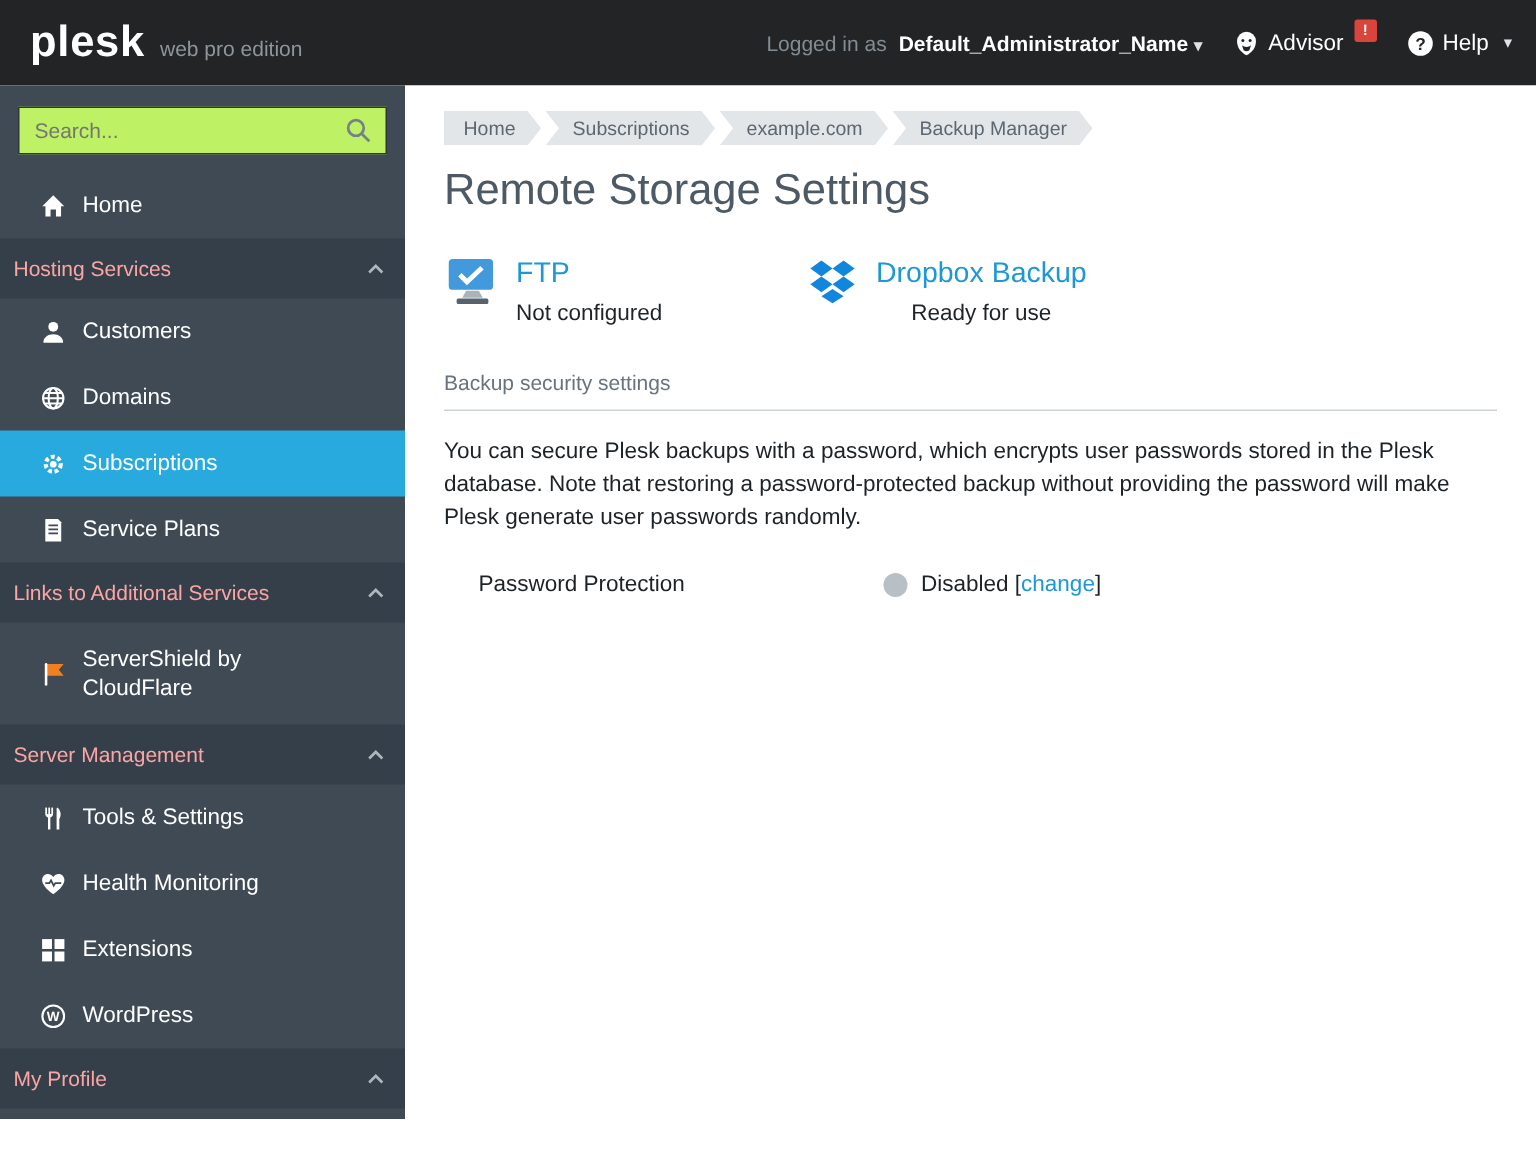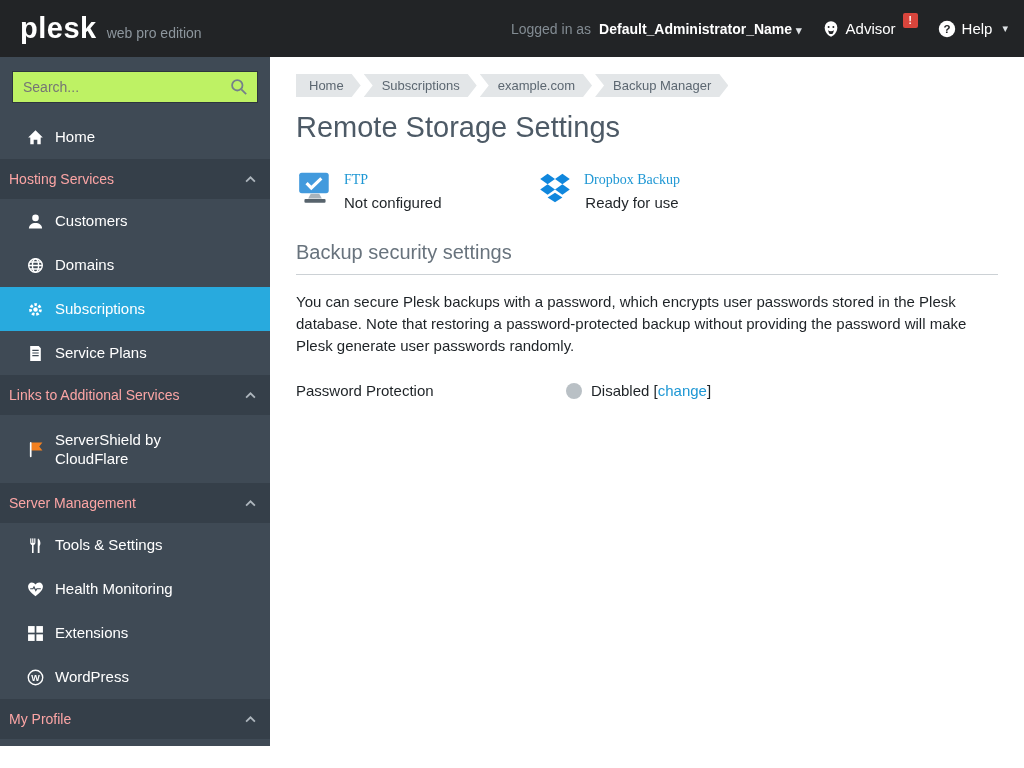--- a/index.html
+++ b/index.html
@@ -50,28 +50,28 @@
   .crumb { background: #e3e6e8; color: #5c6771; font-size: 13px; line-height: 23px;
            height: 23px; padding: 0 17px 0 18px; margin-right: 3px; cursor: pointer;
            clip-path: polygon(0 0, calc(100% - 9px) 0, 100% 50%, calc(100% - 9px) 100%, 0 100%, 9px 50%); }
   .crumb.first { padding-left: 13px;
            clip-path: polygon(0 0, calc(100% - 9px) 0, 100% 50%, calc(100% - 9px) 100%, 0 100%); }
   h1 { font-size: 29px; font-weight: 400; color: #4d5a66; margin: 14px 0 26px; }
 
   .storage-options { display: flex; }
   .option { width: 240px; display: flex; gap: 10px; align-items: flex-start; }
   .opt-icon { width: 38px; height: 38px; flex: none; cursor: pointer; }
-  .opt-name { color: #1e97d4; font-size: 14px; text-decoration: none; display: inline-block; margin-top: 2px; cursor: pointer; font-family: Liberation Serif, serif; }
+  .opt-name { color: #1e97d4; font-size: 19px; text-decoration: none; display: inline-block; margin-top: 2px; cursor: pointer; }
   .opt-status { font-size: 15px; color: #1f2428; margin-top: 6px; text-align: center; }
 
-  h2 { font-size: 20px; font-weight: 400; color: #68737d; margin: 30px 0 0;
+  h2 { font-size: 14px; font-weight: 400; color: #68737d; margin: 30px 0 0;
        padding-bottom: 10px; border-bottom: 1px solid #ccd1d5; }
   .desc { font-size: 15px; color: #1d2226; line-height: 1.45; margin: 16px 0 26px; max-width: 702px; }
 
-  .pp-row { display: flex; align-items: center; font-size: 15px; color: #1d2226; }
+  .pp-row { display: flex; align-items: center; font-size: 15px; color: #1d2226; margin-left: 23px; }
   .pp-label { flex: 0 0 270px; }
   .pp-dot { width: 16px; height: 16px; border-radius: 50%; background: #b9c0c5; margin-right: 9px; flex: none; }
   .pp-status a { color: #1e97d4; text-decoration: none; cursor: pointer; }
 </style>
 </head>
 <body>
 
 <div id="app">
 
   <header>

